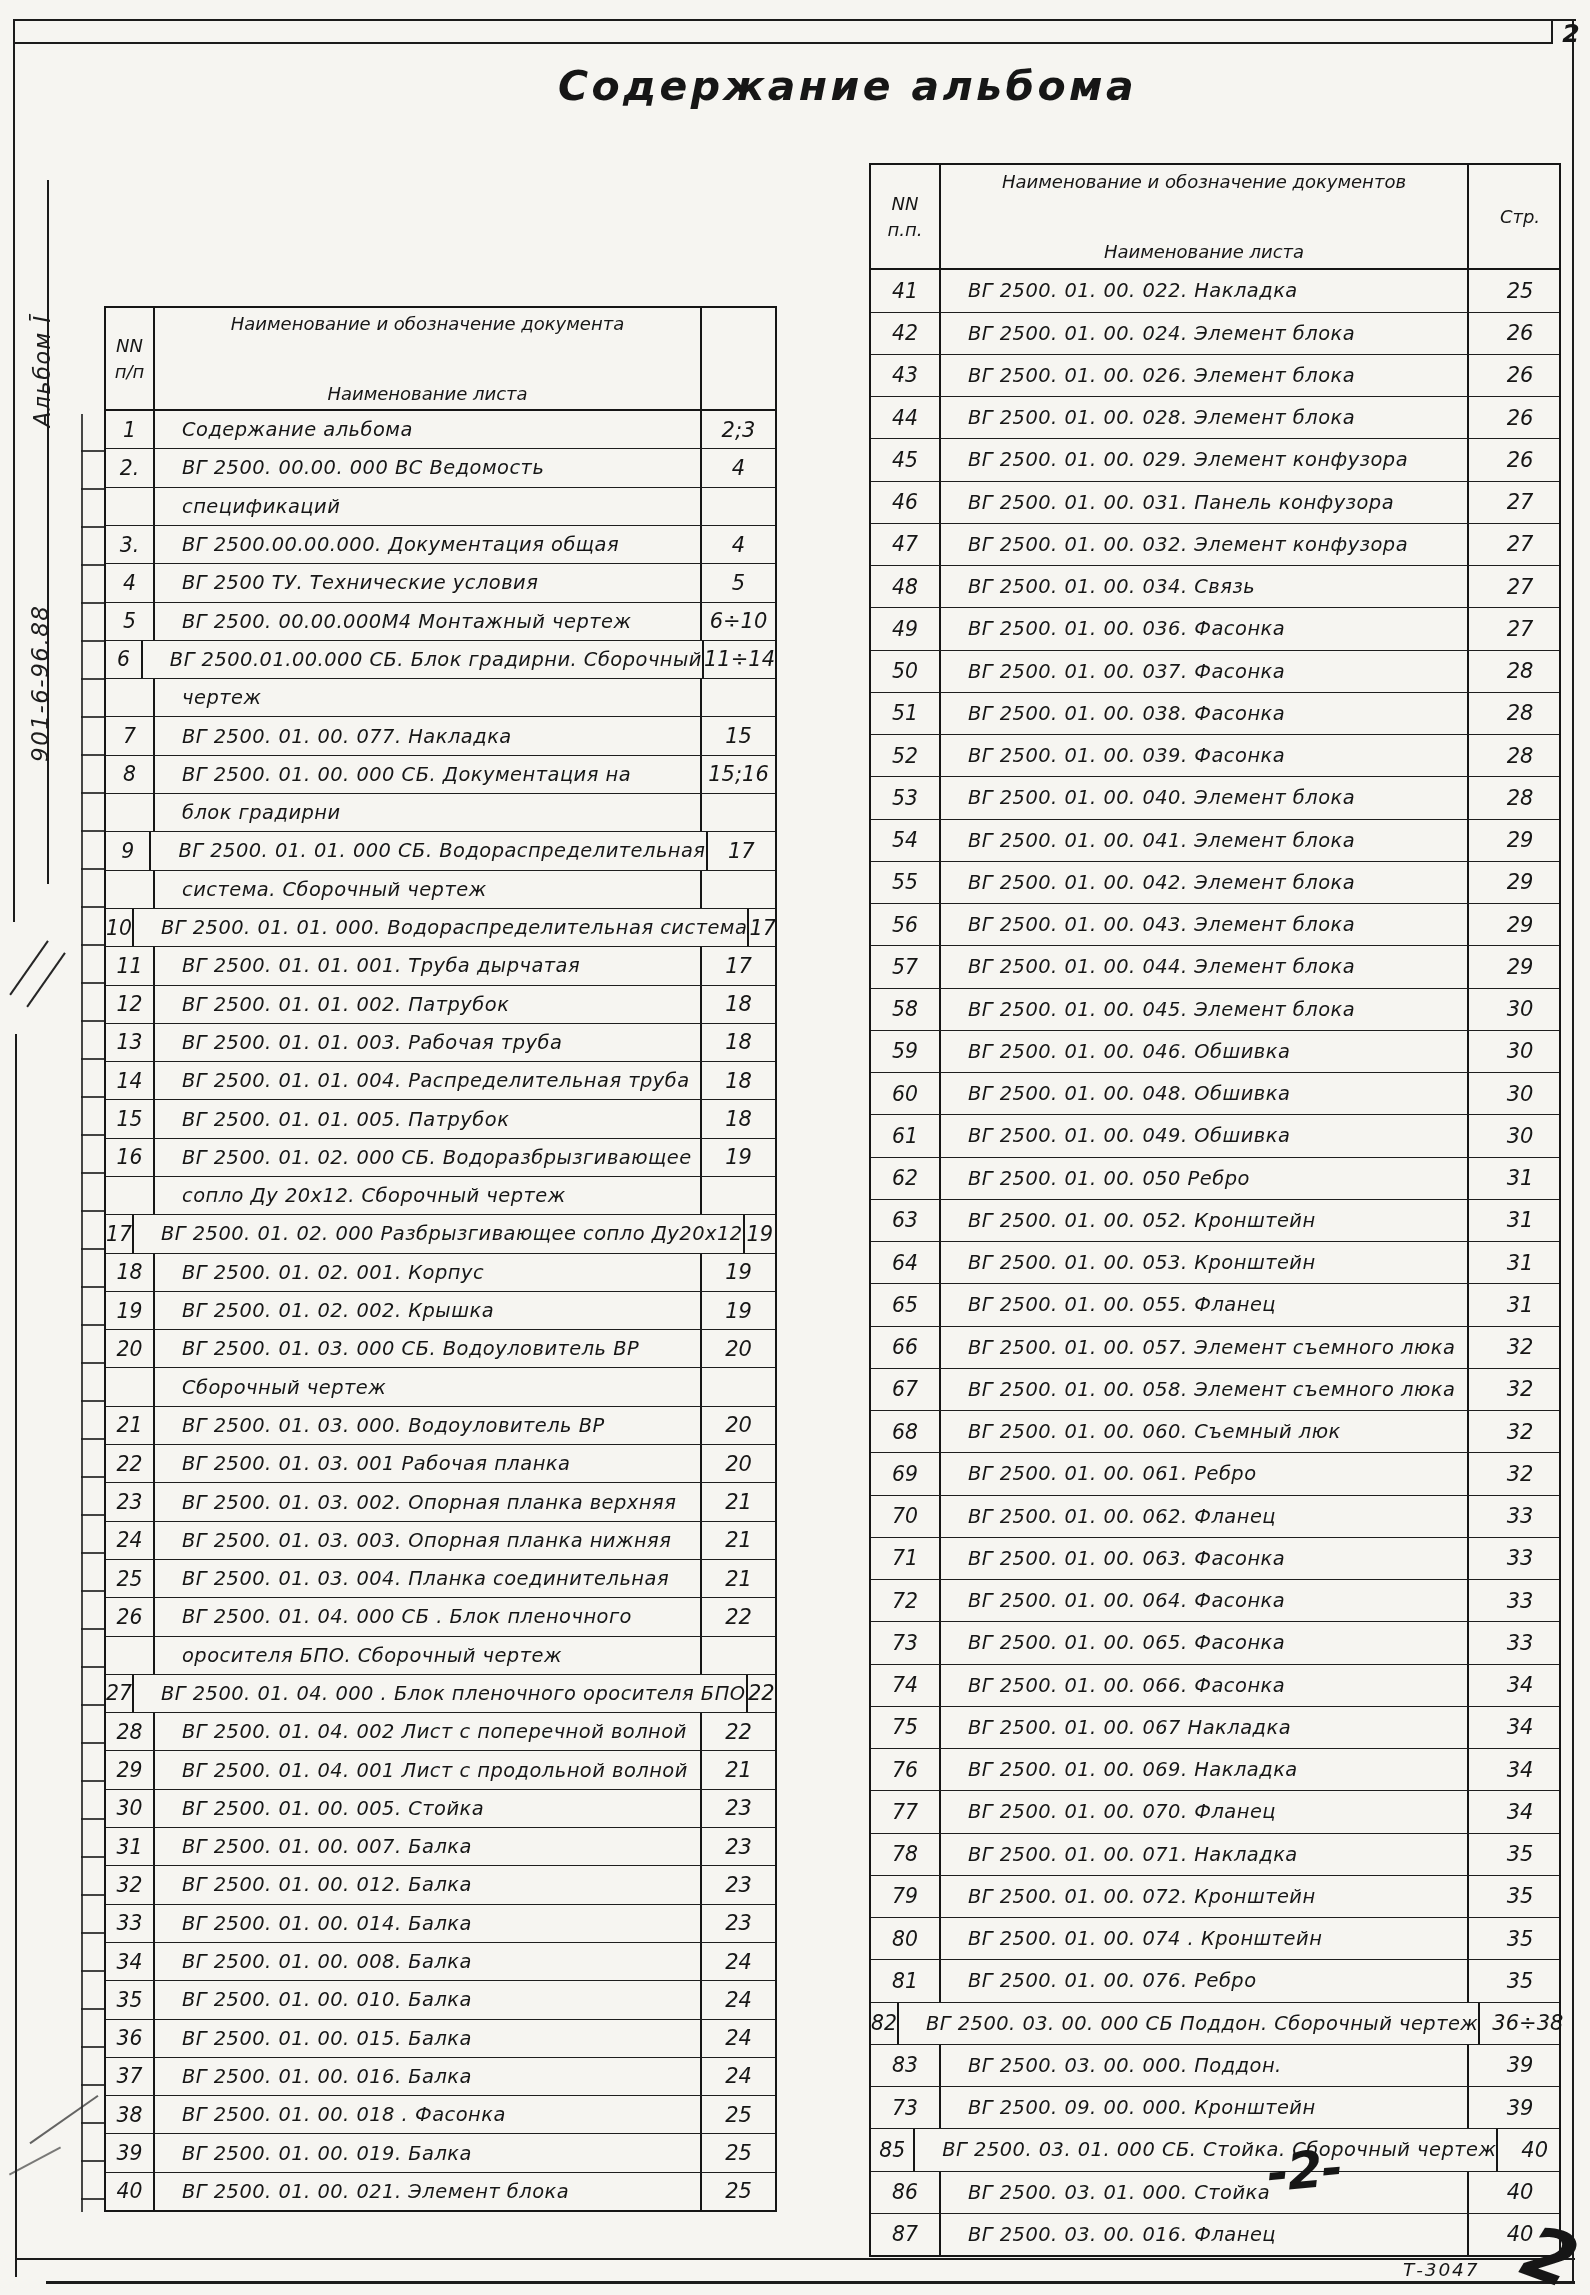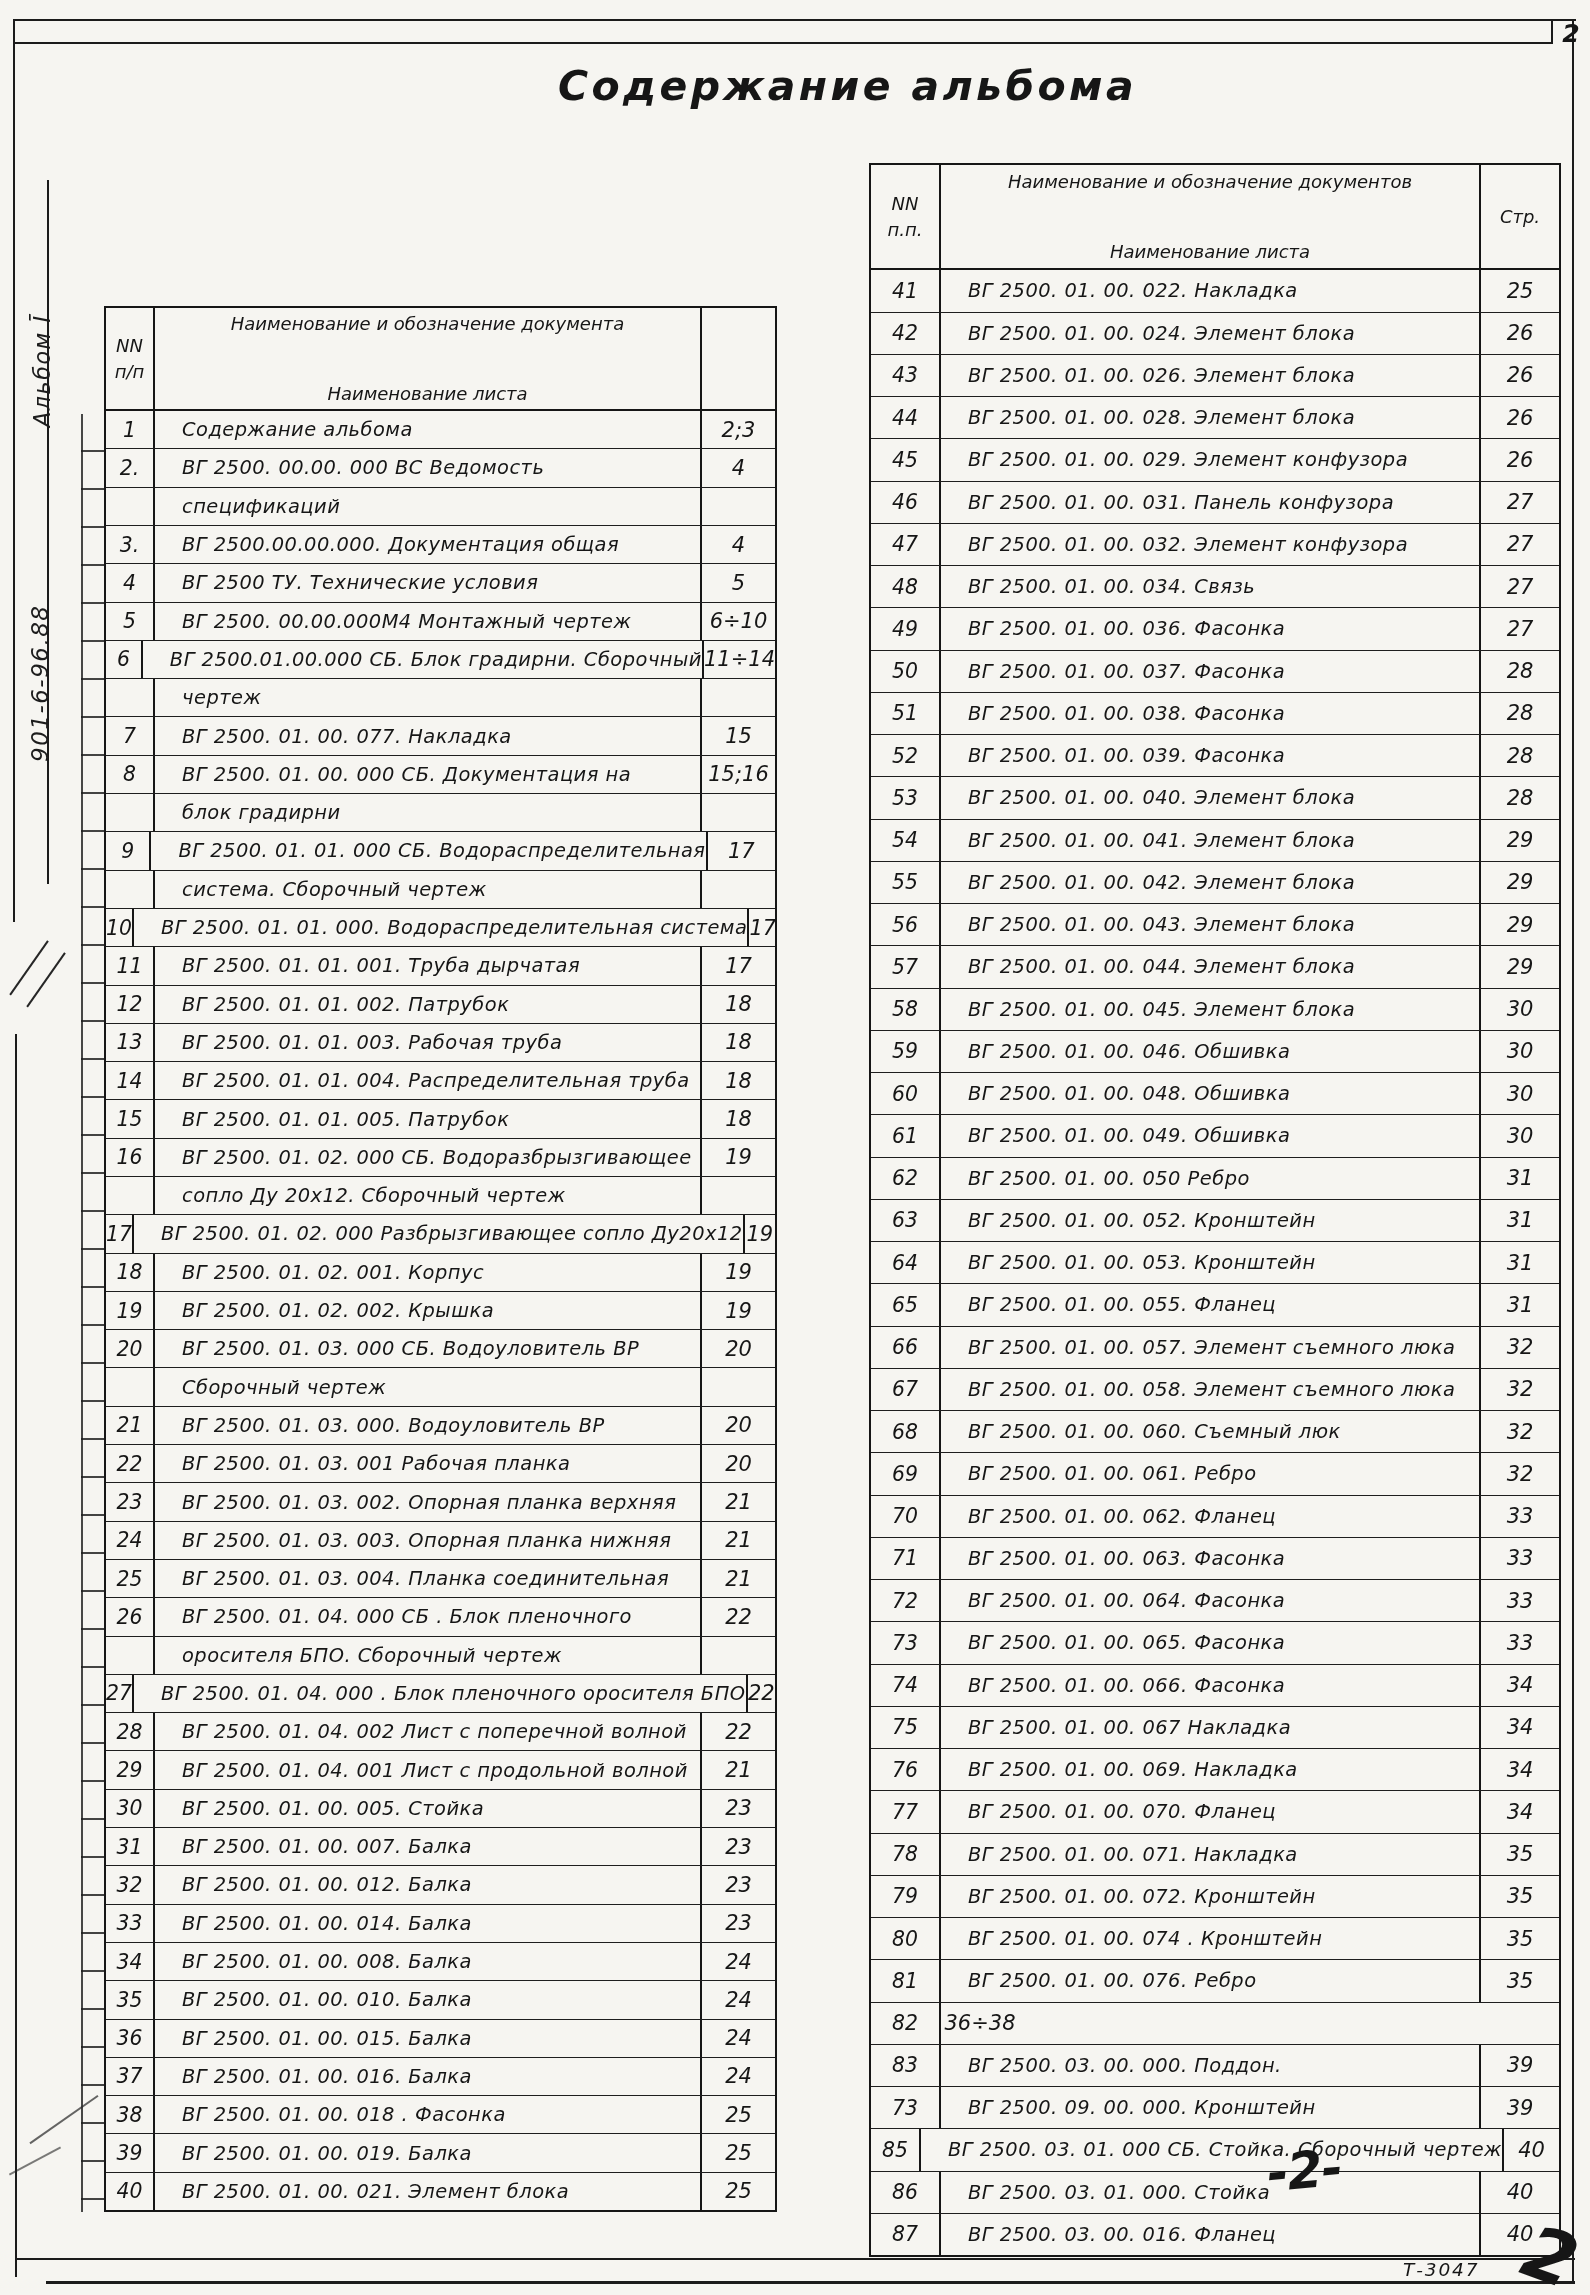--- a/index.html
+++ b/index.html
@@ -46,21 +46,21 @@
     display:flex;align-items:center;justify-content:center;
     font-style:italic;font-size:21px;box-sizing:border-box;
   }
   .lt{left:104px;top:306px;width:673px;height:1906px;}
   .lt .thead{height:103px;}
   .lt .c-num,.lt .hc.num{width:49px;}
   .lt .c-page,.lt .hc.pg{width:73px;}
   .rt{left:869px;top:163px;width:692px;height:2094px;}
   .rt .thead{height:105px;}
   .rt .c-num,.rt .hc.num{width:70px;}
-  .rt .c-page,.rt .hc.pg{width:78px;}
+  .rt .c-page,.rt .hc.pg{width:78px;margin-left:12px;}
   .hc.num{border-right:2.4px solid #161616;}
   .hc.mid{border-right:2.4px solid #161616;gap:44px;}
   .ladder{
     position:absolute;left:81px;top:414px;width:24px;height:1798px;
     background:repeating-linear-gradient(to bottom,transparent 0 36px,#242424 36px 38px);
     opacity:.85;
   }
   .stamp{position:absolute;left:1403px;top:2259px;font-size:18.5px;font-style:italic;letter-spacing:1.9px;}
   .hand2{
     position:absolute;left:1267px;top:2141px;font-size:51px;font-weight:700;
@@ -564,20 +564,21 @@
           <div class="c-name">ВГ 2500. 01. 00. 074 .    Кронштейн</div>
           <div class="c-page">35</div>
         </div>
         <div class="trow">
           <div class="c-num">81</div>
           <div class="c-name">ВГ 2500. 01. 00. 076.    Ребро</div>
           <div class="c-page">35</div>
         </div>
         <div class="trow">
           <div class="c-num">82</div>
+          <div class="c-name">ВГ 2500. 03. 00. 000 СБ  Поддон. Сборочный чертеж</div>
           <div class="c-page">36÷38</div>
         </div>
         <div class="trow">
           <div class="c-num">83</div>
           <div class="c-name">ВГ 2500. 03. 00. 000.   Поддон.</div>
           <div class="c-page">39</div>
         </div>
         <div class="trow">
           <div class="c-num">73</div>
           <div class="c-name">ВГ 2500. 09. 00. 000.   Кронштейн</div>

